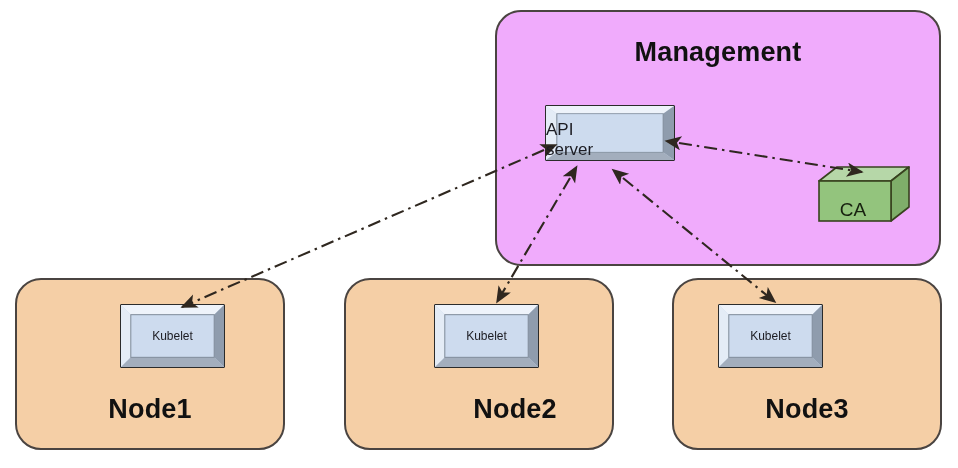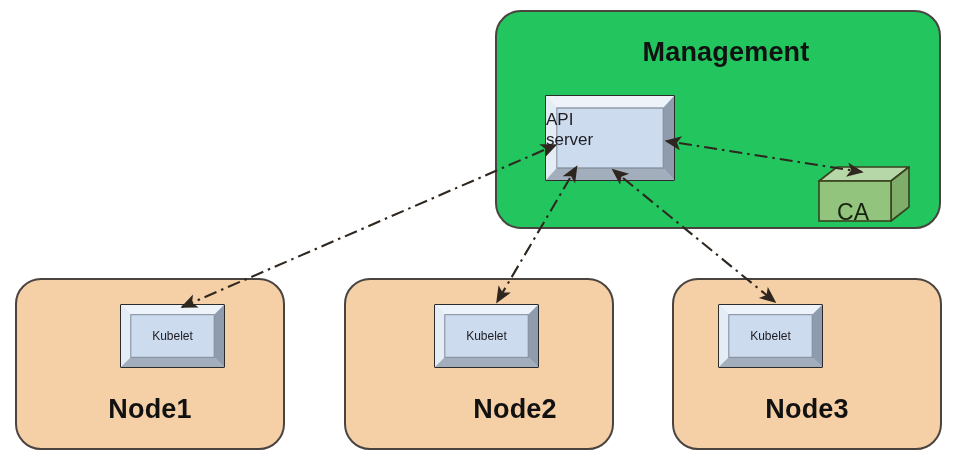--- a/index.html
+++ b/index.html
@@ -94,38 +94,38 @@
   .cuboid {
     position: absolute;
   }
   .cuboid svg { display: block; }
   .cuboid .cuboid-text {
     position: absolute;
     left: 0;
     top: 34px;
     width: 70px;
     text-align: center;
-    font-size: 23px;
+    font-size: 19px;
     color: #17210f;
     z-index: 4;
     user-select: none;
   }
 </style>
 </head>
 <body>
 
 <div id="diagram-root">
 
-  <div class="group-box" id="mgmt-box" style="left:495px; top:10px; width:446px; height:219px; background:#22c55e;padding-left:8px;">
+  <div class="group-box" id="mgmt-box" style="left:495px; top:10px; width:446px; height:256px; background:#f0abfc;">
     <div class="group-label mgmt-label">
       <span>Management</span><br>
     </div>
   </div>
 
-  <div class="bevel-box" id="api-server-box" style="left:545px; top:95px; width:130px; height:86px;">
+  <div class="bevel-box" id="api-server-box" style="left:545px; top:105px; width:130px; height:56px;">
     <svg class="bevel-svg" viewBox="0 0 130 70" preserveAspectRatio="none">
       <rect x="0" y="0" width="130" height="70" fill="#c9d8ec"></rect>
       <polygon points="0,0 130,0 119,10 11,10" fill="#eef3fa"></polygon>
       <polygon points="0,0 11,10 11,60 0,70" fill="#e4ecf6"></polygon>
       <polygon points="130,0 130,70 119,60 119,10" fill="#8f9cad"></polygon>
       <polygon points="0,70 11,60 119,60 130,70" fill="#a3aebd"></polygon>
       <rect x="11" y="10" width="108" height="50" fill="#cddbee"></rect>
       <rect x="11" y="10" width="108" height="50" fill="none" stroke="#7d8997" stroke-width="1"></rect>
     </svg>
     <div class="bevel-text api-text">

